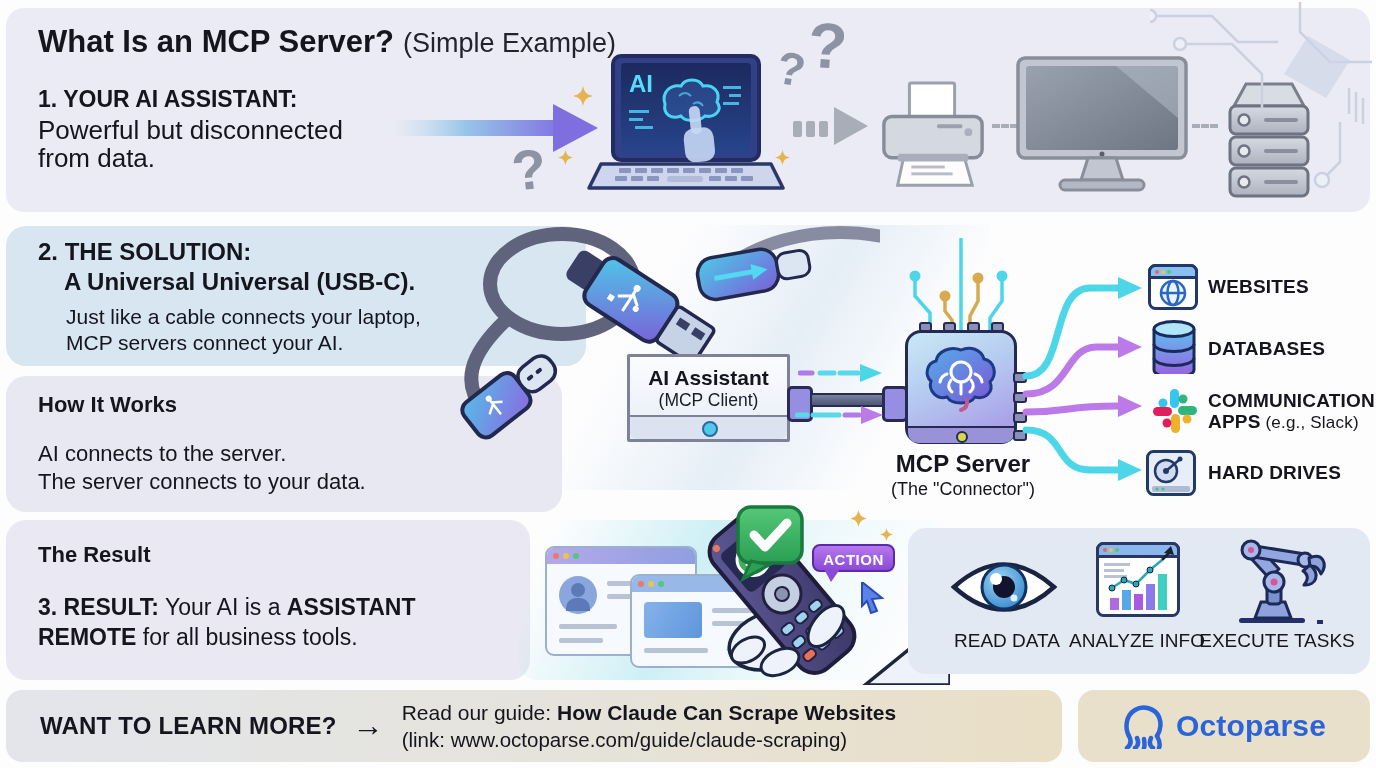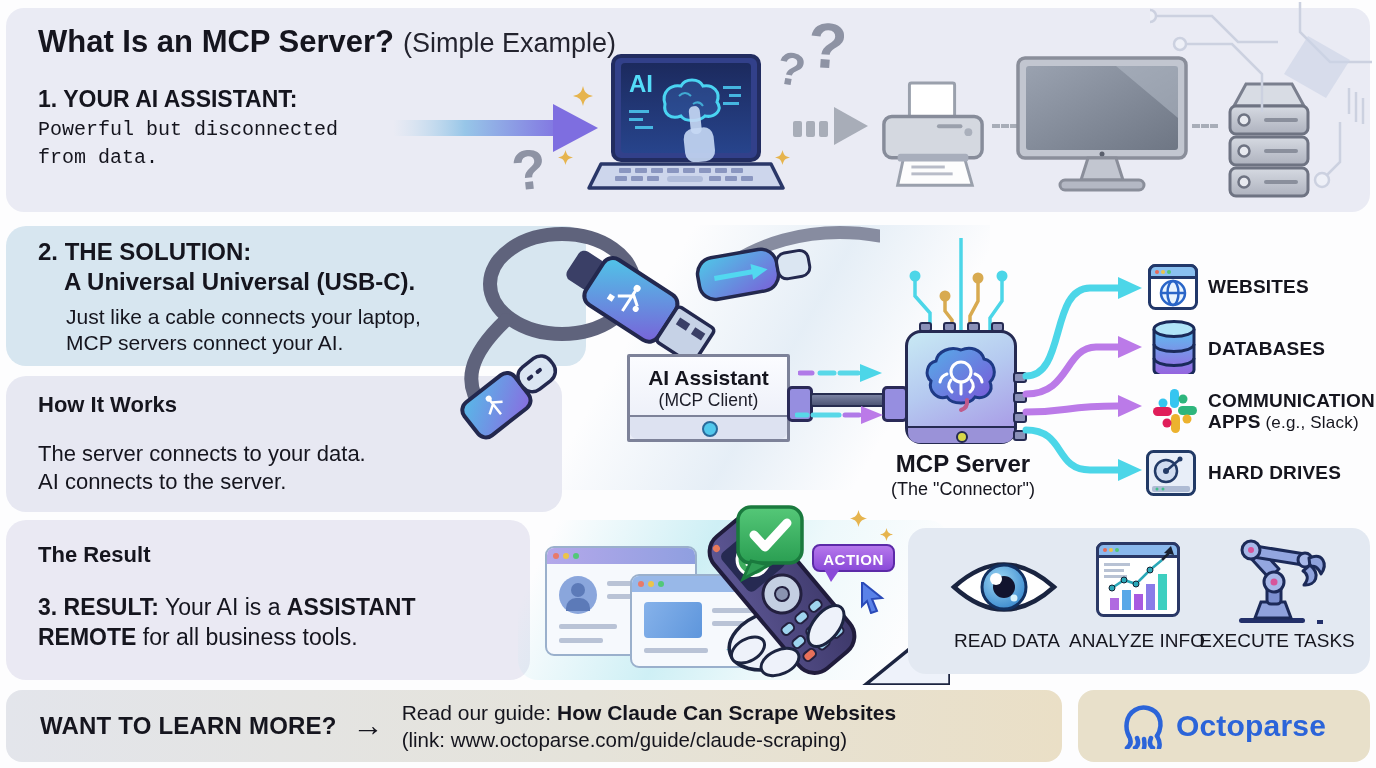--- a/index.html
+++ b/index.html
@@ -14,21 +14,21 @@
   .b4r{left:908px;top:528px;width:462px;height:146px;background:#e3e9f2;border-radius:18px;}
   .f-left{left:6px;top:690px;width:1056px;height:72px;border-radius:16px;
           background:linear-gradient(90deg,#e3e5eb 0%,#e5e3da 55%,#eadfc6 100%);
           display:flex;align-items:center;padding-left:34px;box-sizing:border-box;}
   .f-right{left:1078px;top:690px;width:292px;height:72px;border-radius:16px;background:#e8e0ca;
            display:flex;align-items:center;justify-content:center;gap:10px;}
   .title-row{left:38px;top:24px;white-space:nowrap;}
   .title-bold{font-size:31px;font-weight:700;}
   .title-note{font-size:27px;font-weight:400;color:#23232e;margin-left:9px;}
   .step-head{left:38px;top:86px;font-size:23px;font-weight:700;}
-  .step-body{left:38px;top:116px;font-size:20px;line-height:28px;font-family:Liberation Mono, monospace;}
+  .step-body{left:38px;top:116px;font-size:26px;line-height:28px;}
   .h2line{font-size:24px;font-weight:700;}
   .body21{font-size:21px;line-height:26px;}
   .sec-head{font-size:22px;font-weight:700;}
   .body22{font-size:22px;line-height:28px;}
   .qmark{font-weight:700;color:#8e93a4;line-height:1;}
   .dash-seg{position:absolute;width:9px;height:16px;background:#a8adb8;border-radius:2px;}
   .dashline{position:absolute;height:0;border-top:4px dashed #a8adb8;}
   .client-box{left:627px;top:354px;width:163px;height:88px;background:linear-gradient(#fbfcff,#e9ecf7);
               border:3px solid #7d8299;border-radius:2px;text-align:center;box-sizing:border-box;}
   .client-title{margin-top:9px;font-size:21px;font-weight:700;}
@@ -241,22 +241,22 @@
   <div class="abs body21" style="left:66px;top:304px;">
     <div>Just like a cable connects your laptop,</div>
     <div>MCP servers connect your AI.</div>
   </div>
 
   <div class="abs wash1"></div>
 
   <div class="band b3"></div>
   <div class="abs sec-head" style="left:38px;top:392px;">How It Works</div>
   <div class="abs body22" style="left:38px;top:440px;">
+    <div>AI connects to the server.</div>
     <div>The server connects to your data.</div>
-    <div>AI connects to the server.</div>
   </div>
 
   <svg class="abs" style="left:410px;top:208px;" width="470" height="262" viewBox="0 0 470 262">
     <defs>
       <linearGradient id="usbGrad" x1="0" y1="0" x2="1" y2="1">
         <stop offset="0" stop-color="#4ec9e8"></stop>
           <stop offset="1" stop-color="#7a5fd8"></stop>
       </linearGradient>
       <linearGradient id="usbGrad2" x1="0" y1="0" x2="1" y2="1">
         <stop offset="0" stop-color="#56bce8"></stop>

